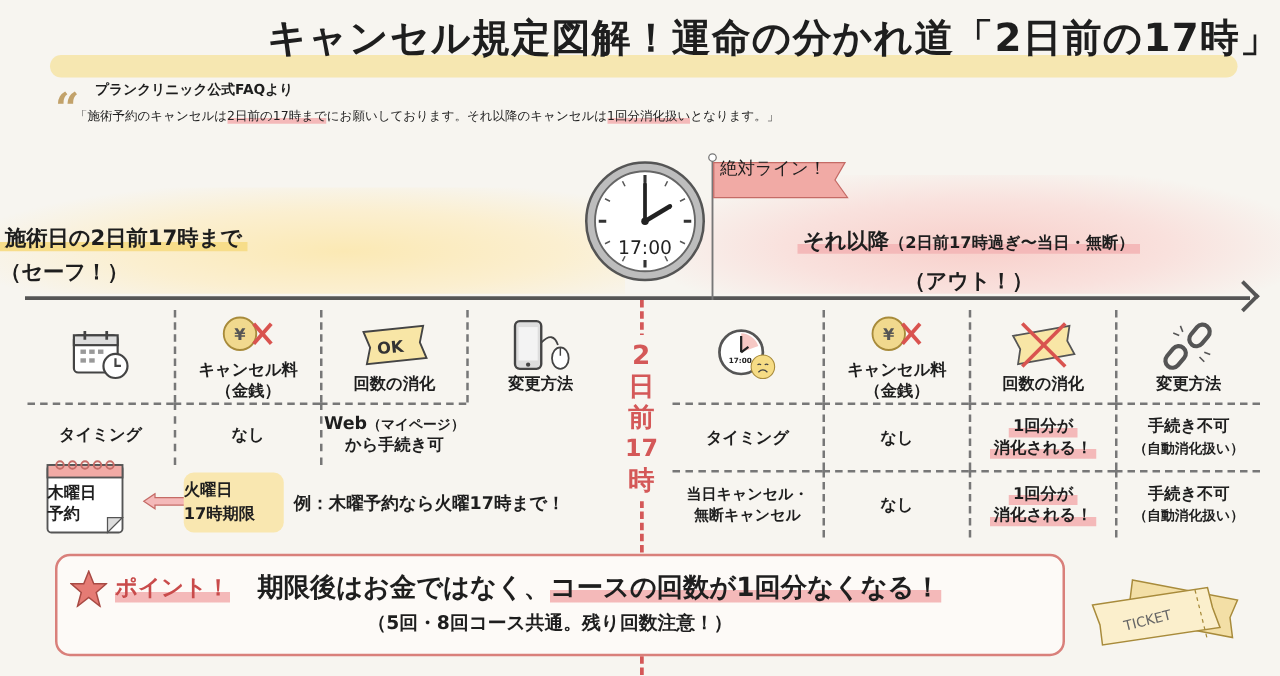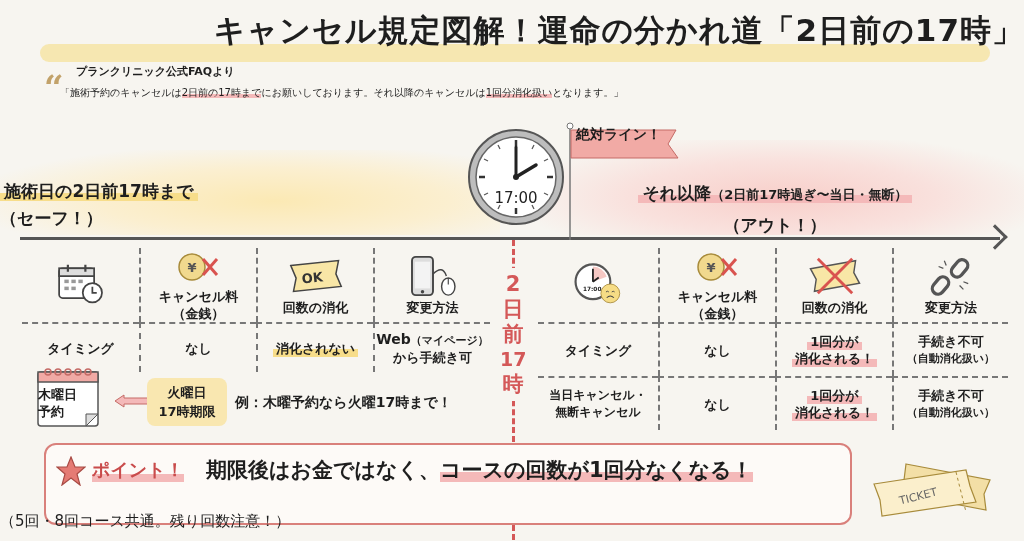--- a/index.html
+++ b/index.html
@@ -19,46 +19,46 @@
   .safe-text .l1{background:linear-gradient(transparent 62%,#f7dd8a 62%);padding:0 4px}
   .out-text{left:540px;top:178px;width:470px;text-align:center;font-size:17px;font-weight:bold;line-height:31px}
   .out-text .l1{background:linear-gradient(transparent 62%,#f4b9b9 62%);padding:0 4px}
   .out-text small{font-size:13px;font-weight:bold}
   
   .axis{left:20px;top:237px;width:980px;height:3px;background:#555}
   .arrowhead{left:986px;top:228px;width:18px;height:18px;border-top:3px solid #555;border-right:3px solid #555;transform:rotate(45deg)}
   
   .clock{left:466px;top:127px;width:100px;height:100px}
   .flag{left:566px;top:122px}
-  .flag-label{left:576px;top:126px;font-size:14px;font-weight:bold;width:100px}
+  .flag-label{left:576px;top:126px;font-size:14px;font-weight:normal;width:100px}
   
   .deadline-line{left:512px;top:240px;width:0;height:300px;border-left:3px dashed #d45858}
   .deadline-text{left:500px;top:268px;width:26px;background:#f7f5f0;color:#d45858;font-weight:bold;font-size:21px;line-height:25px;text-align:center;padding:4px 0}
   
   .tbl{display:grid;font-weight:bold;text-align:center}
   .tbl .c{display:flex;flex-direction:column;align-items:center;justify-content:center;font-size:13px;line-height:17px}
   .vd{border-left:2px dashed #777}
   .hd{border-top:2px dashed #777}
   .left-tbl{left:22px;top:248px;width:468px;grid-template-columns:117px 117px 117px 117px;grid-template-rows:74px 50px}
   .right-tbl{left:538px;top:248px;width:470px;grid-template-columns:120px 117px 117px 116px;grid-template-rows:74px 54px 54px}
   .hl-y{background:linear-gradient(transparent 55%,#f7dd8a 55%);padding:0 3px}
   .hl-r{background:linear-gradient(transparent 55%,#f4b9b9 55%);padding:0 3px}
   .sm{font-size:11px}
   .icon{height:42px;display:flex;align-items:center;justify-content:center;margin-bottom:2px}
   
   .cal{left:36px;top:368px;width:68px;height:60px}
   .arrow-l{left:114px;top:394px;width:36px;height:14px}
-  .tue{left:147px;top:378px;width:80px;height:48px;background:#f9e7b0;border-radius:8px;font-size:13px;font-weight:bold;text-align:center;line-height:19px;padding-top:5px}
+  .tue{left:147px;top:378px;width:80px;height:48px;background:#f9e7b0;border-radius:8px;font-size:13px;font-weight:bold;line-height:19px;padding-top:5px}
   .example{left:235px;top:394px;font-size:14px;font-weight:bold;white-space:nowrap}
   
   .point{left:44px;top:443px;width:808px;height:82px;border:2px solid #d9807b;border-radius:12px;background:#fdfaf7}
   .star{left:56px;top:456px;width:30px;height:30px}
   .pt-label{left:92px;top:458px;font-size:18px;font-weight:bold;color:#c94b4b;background:linear-gradient(transparent 65%,#f4b9b9 65%)}
   .pt-main{left:206px;top:456px;font-size:21px;font-weight:bold;white-space:nowrap}
-  .pt-sub{left:0;top:512px;width:880px;font-size:15px;font-weight:normal}
+  .pt-sub{left:0;top:489px;width:880px;text-align:center;font-size:15px;font-weight:bold}
   .ticket{left:866px;top:460px;width:130px;height:70px}
 </style>
 </head>
 <body>
 
 <div class="abs title-hl"></div>
 <h1 class="abs title">キャンセル規定図解！運命の分かれ道「2日前の17時」</h1>
 <div class="abs quote-mark">“</div>
 <div class="abs src">プランクリニック公式FAQより</div>
 <div class="abs quote">
@@ -162,23 +162,20 @@
       <circle cx="17" cy="38.5" r="1.8" fill="#444"></circle>
       <path d="M28 20 Q38 10 42 22" fill="none" stroke="#444" stroke-width="1.5"></path>
       <ellipse cx="44" cy="33" rx="7" ry="9" fill="#fff" stroke="#444" stroke-width="1.5"></ellipse>
       <line x1="44" y1="24" x2="44" y2="31" stroke="#444" stroke-width="1.2"></line>
     </svg>
     <span>変更方法</span>
   </div>
   <div class="c hd">タイミング</div>
   <div class="c hd vd">なし</div>
   <div class="c hd vd">
-      <span class="hl-y">消化されない</span>
-    </div>
-  <div class="c hd vd">
     <span><span style="font-size:14px">Web</span><span class="sm">（マイページ）</span></span>
     <span>から手続き可</span>
   </div>
 </div>
 
 <div class="abs tbl right-tbl">
   <div class="c">
     <svg class="icon" width="70" height="58" viewBox="0 0 70 58">
       <circle cx="28" cy="26" r="24" fill="#fff" stroke="#555" stroke-width="3"></circle>
       <path d="M28 26 L28 5 A21 21 0 0 1 47 19 Z" fill="#f6c8c4"></path>

